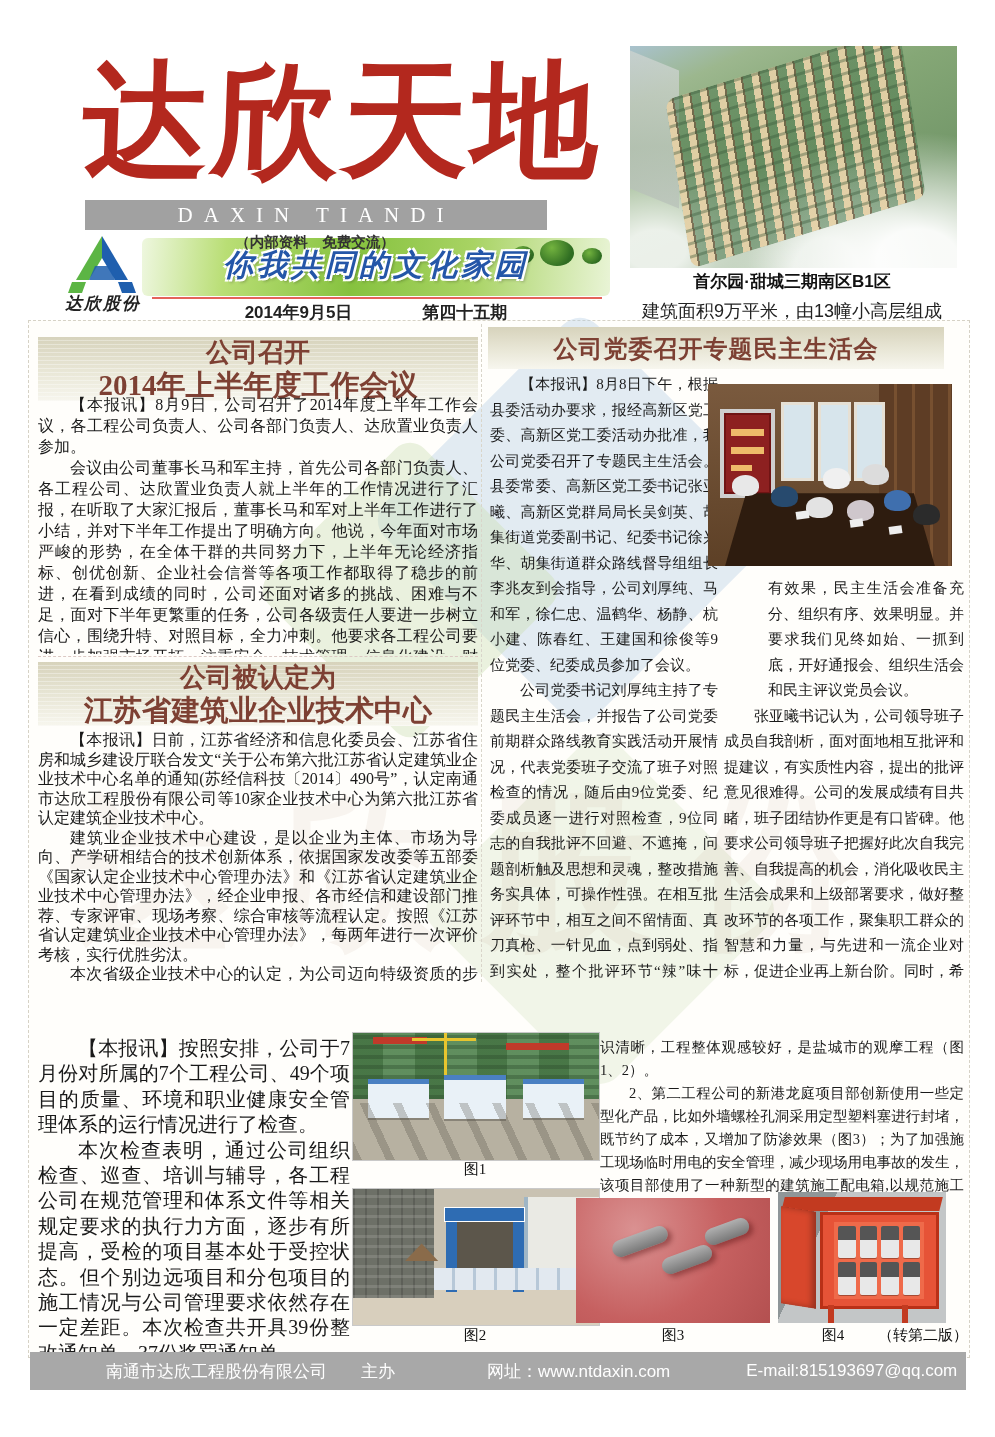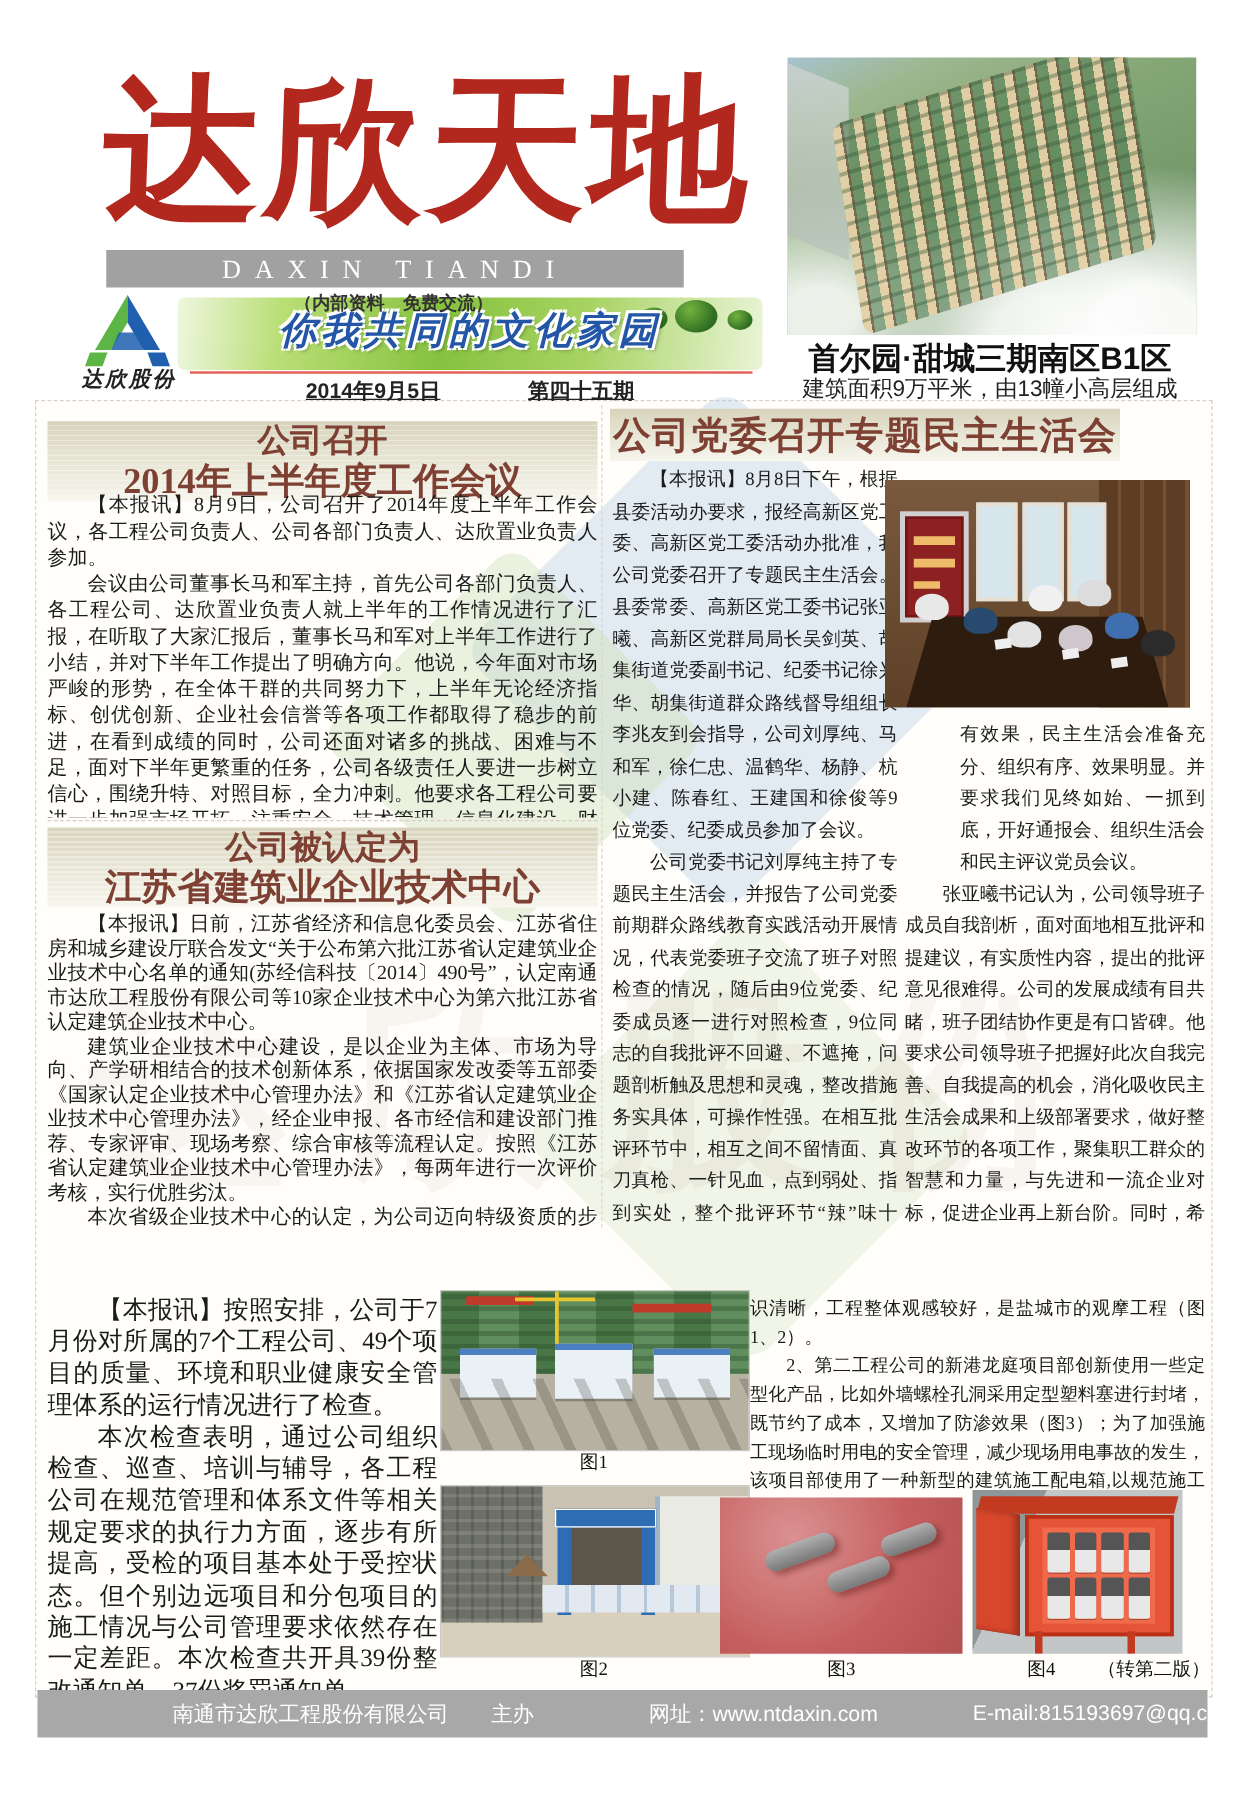--- a/index.html
+++ b/index.html
@@ -20,37 +20,37 @@
     font-style:italic;letter-spacing:2px;color:#222;z-index:2;}
   .banner{left:142px;top:238px;width:468px;height:58px;border-radius:6px;z-index:1;
     background:linear-gradient(95deg,#eef7df 0%,#b9de75 18%,#86c23f 45%,#a8d363 70%,#e9f4d6 100%);
     overflow:hidden;font-family:Liberation Serif, serif;}
   .bush{position:absolute;border-radius:50%;background:radial-gradient(circle at 35% 30%,#73b33f,#2f6d22 70%);}
   .slogan{position:absolute;left:0;top:0;width:100%;height:52px;line-height:54px;text-align:center;
     font-size:30px;font-weight:700;font-style:italic;color:#2456a8;letter-spacing:4px;
     text-shadow:-2px -2px 0 #fff,2px -2px 0 #fff,-2px 2px 0 #fff,2px 2px 0 #fff,3px 3px 3px rgba(0,0,0,.25);}
   .red-rule{left:152px;top:297px;width:450px;height:2px;background:#e4635a;z-index:2;}
   .date-row{left:142px;top:301px;width:468px;display:flex;justify-content:center;gap:70px;
-    font-family:"Liberation Sans",sans-serif;font-size:17px;font-weight:700;color:#222;z-index:2;text-decoration:underline;}
+    font-family:"Liberation Sans",sans-serif;font-size:17px;font-weight:700;color:#222;z-index:2;}
 
   
   .feature-photo{left:630px;top:46px;width:327px;height:222px;overflow:hidden;z-index:2;
     background:
       radial-gradient(ellipse at 88% 96%,rgba(255,255,255,.95) 0 10%,rgba(255,255,255,0) 42%),
       radial-gradient(ellipse at 8% 92%,rgba(255,255,255,.85) 0 7%,rgba(255,255,255,0) 36%),
       radial-gradient(ellipse at 60% 104%,rgba(255,255,255,.8) 0 12%,rgba(255,255,255,0) 40%),
       linear-gradient(155deg,#a9c2ce 0%,#9cb78e 16%,#85a776 38%,#74986a 68%,#87a57d 100%);}
   .fp-road{position:absolute;left:-2%;top:6%;width:17%;height:62%;opacity:.75;
     background:linear-gradient(#ced4d0,#b8c1b9);transform:skewY(22deg);}
   .fp-blocks{position:absolute;left:13%;top:8%;width:75%;height:76%;border-radius:10px;
     transform:rotate(-17deg) skewX(-8deg);
     background:
       repeating-linear-gradient(0deg,rgba(0,0,0,0) 0 10px,rgba(55,85,55,.38) 10px 13px),
       repeating-linear-gradient(90deg,rgba(228,208,166,.95) 0 7px,rgba(108,94,66,.85) 7px 9px,rgba(86,128,86,.6) 9px 18px);}
-  .feature-caption{left:622px;top:270px;width:340px;text-align:center;font-size:25px;font-weight:700;
+  .feature-caption{left:622px;top:270px;width:340px;text-align:center;font-size:17px;font-weight:700;
     font-family:"Liberation Sans",sans-serif;color:#111;z-index:2;}
   .feature-subcaption{left:622px;top:299px;width:340px;text-align:center;font-size:18px;
     font-family:"Liberation Sans",sans-serif;color:#222;z-index:2;}
 
   
   .content-box{left:28px;top:320px;width:940px;height:1036px;border:1px dashed #d6d2c6;
     background:#fffefb;z-index:0;}
   .v-divider{left:481px;top:324px;height:658px;border-left:1px dashed #d9d5ca;z-index:1;}
   .h-divider{left:38px;top:656px;width:440px;border-top:1px dashed #dcc9c4;z-index:1;}
   .wm{z-index:0;pointer-events:none;}
@@ -63,21 +63,21 @@
   .wm-text{left:70px;top:760px;width:880px;font-size:168px;font-weight:700;letter-spacing:38px;
     color:rgba(158,108,92,.07);white-space:nowrap;}
 
   
   .title-band{background:linear-gradient(180deg,#d7d3bc 0%,#e9e7d7 55%,#f7f6ee 100%);
     text-align:center;color:#7d4033;font-weight:700;z-index:2;overflow:hidden;}
   .title-band .stripes{position:absolute;inset:0;
     background:repeating-linear-gradient(0deg,rgba(255,255,255,.35) 0 1px,rgba(0,0,0,0) 1px 4px);}
   .band-a1{left:38px;top:327px;width:440px;height:64px;margin-top:10px;}
   .band-a2{left:38px;top:662px;width:440px;height:64px;}
-  .band-a3{left:488px;top:327px;width:408px;height:42px;line-height:44px;font-size:30px;letter-spacing:1px;}
+  .band-a3{left:488px;top:327px;width:456px;height:42px;line-height:44px;font-size:24px;letter-spacing:1px;}
   .band-line{position:relative;line-height:32px;font-size:26px;}
   .band-line.big{font-size:29px;}
   .body-text{text-align:justify;color:#1a1a1a;z-index:2;overflow:hidden;}
   .body-text p{margin:0;text-indent:2em;}
   .a1-body{left:38px;top:394px;width:440px;height:260px;font-size:16px;line-height:21px;}
   .a2-body{left:38px;top:730px;width:440px;height:252px;font-size:16px;line-height:19.5px;}
   .a3-col-left{left:490px;top:372px;width:228px;height:614px;font-size:15px;line-height:25.5px;}
   .a3-col-right{left:724px;top:576px;width:240px;height:410px;font-size:15px;line-height:25.5px;}
   .a3-col-right p.cont{text-indent:0;margin-left:44px;}
 
@@ -154,21 +154,21 @@
   .f4-panel{position:absolute;left:10%;top:8%;width:80%;height:84%;background:#ef6a4a;
     display:grid;grid-template-columns:repeat(4,1fr);grid-template-rows:repeat(2,1fr);gap:4px;padding:4px;box-sizing:border-box;}
   .brk{background:linear-gradient(#555 0 45%,#e8e8e8 45% 100%);border-radius:2px;box-shadow:0 1px 0 rgba(0,0,0,.3);}
   .f4-leg{position:absolute;bottom:0;width:6px;height:14%;background:#c23a20;}
   .continued{left:872px;top:1326px;width:96px;text-align:right;font-size:15px;color:#111;z-index:2;}
 
   
   .footer-bar{left:30px;top:1352px;width:936px;height:38px;background:#a8a8a8;color:#fff;
     font-family:"Liberation Sans",sans-serif;font-size:17px;display:flex;align-items:center;z-index:2;}
   .footer-bar span{white-space:nowrap;}
-  .f-company{margin-left:108px;}
+  .f-company{margin-left:76px;}
   .f-role{margin-left:34px;}
   .f-web{margin-left:92px;}
   .f-mail{margin-left:76px;}
 </style>
 </head>
 <body>
 
 <div class="page">
 
   <div class="abs masthead-title">达欣天地</div>

